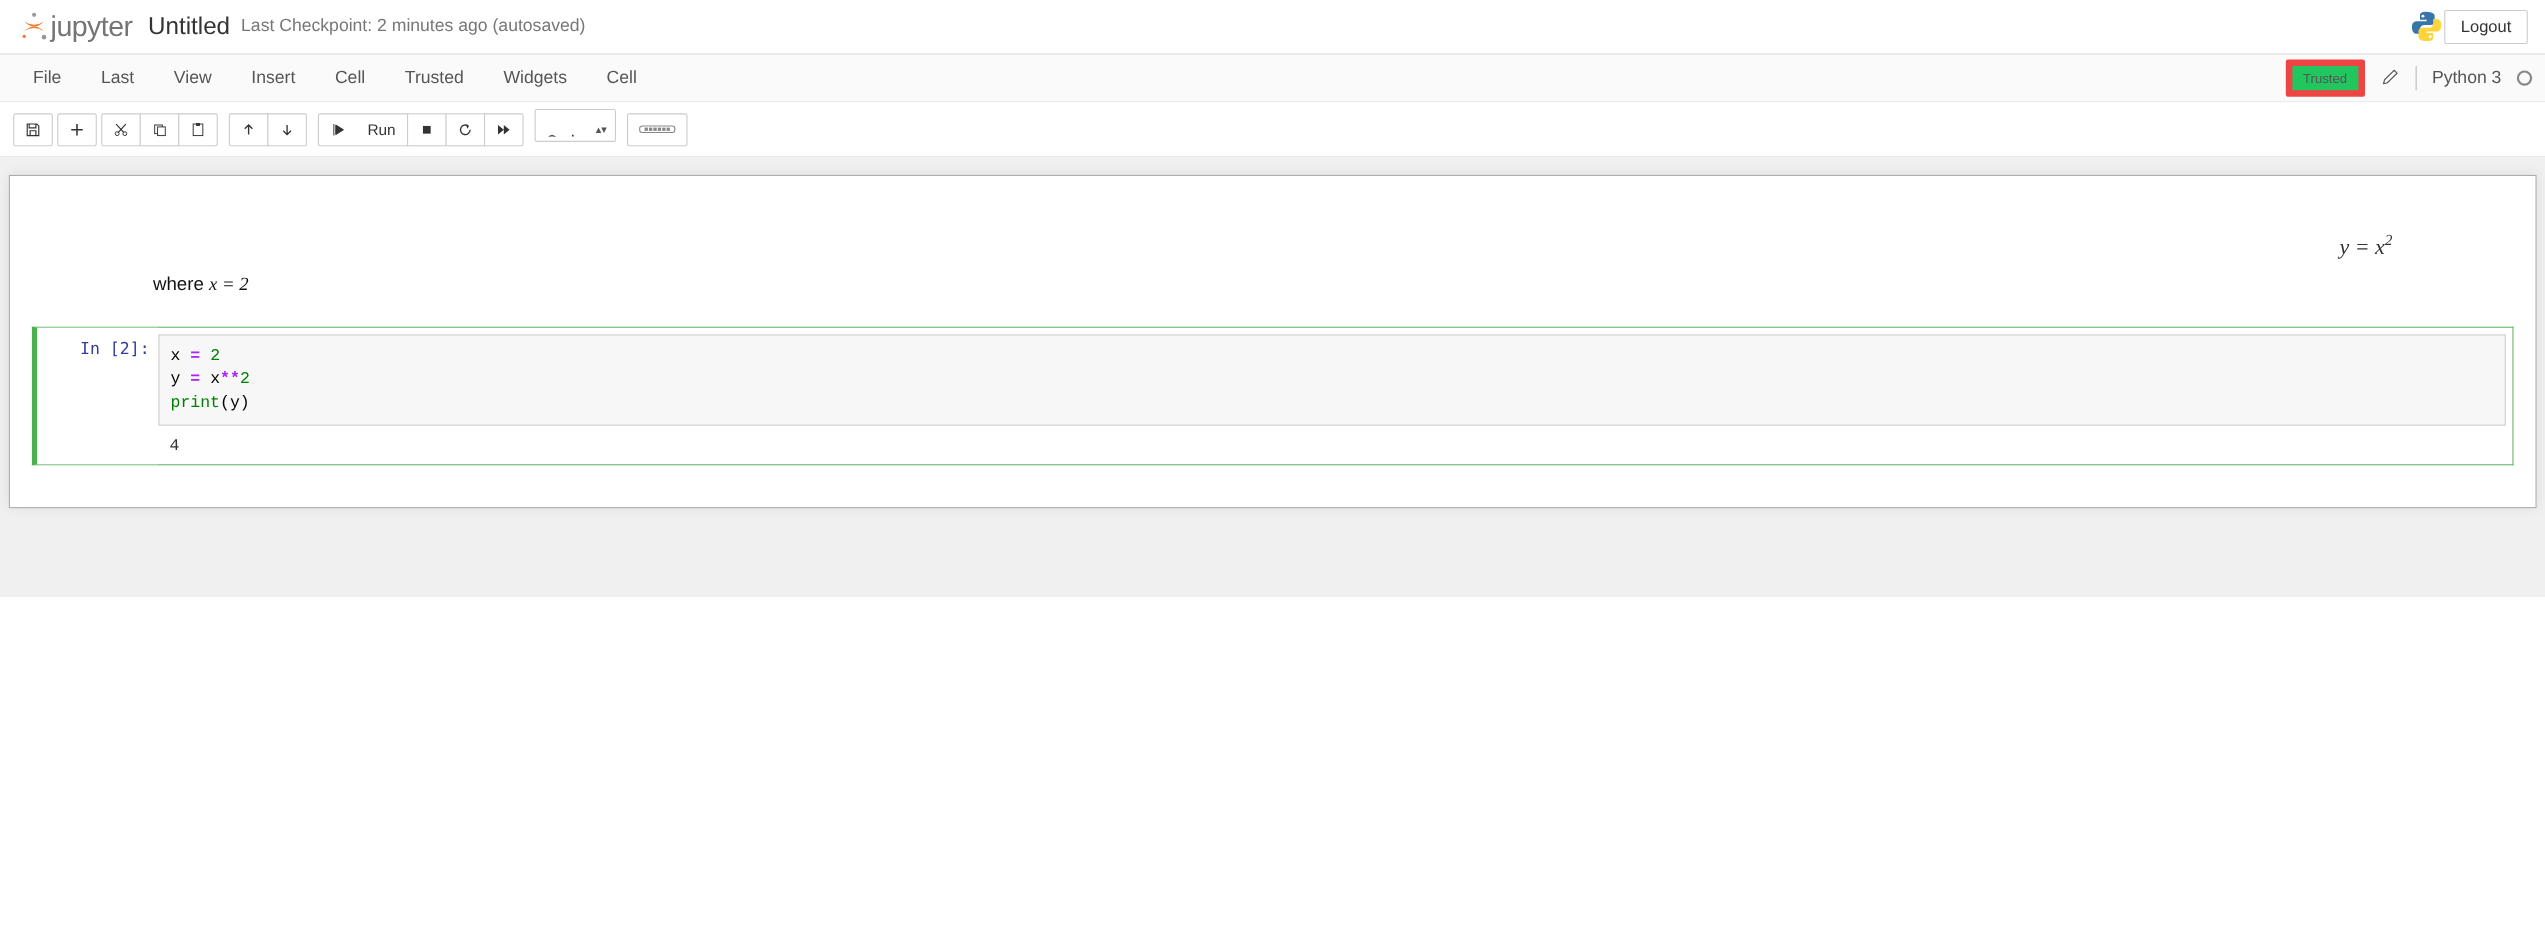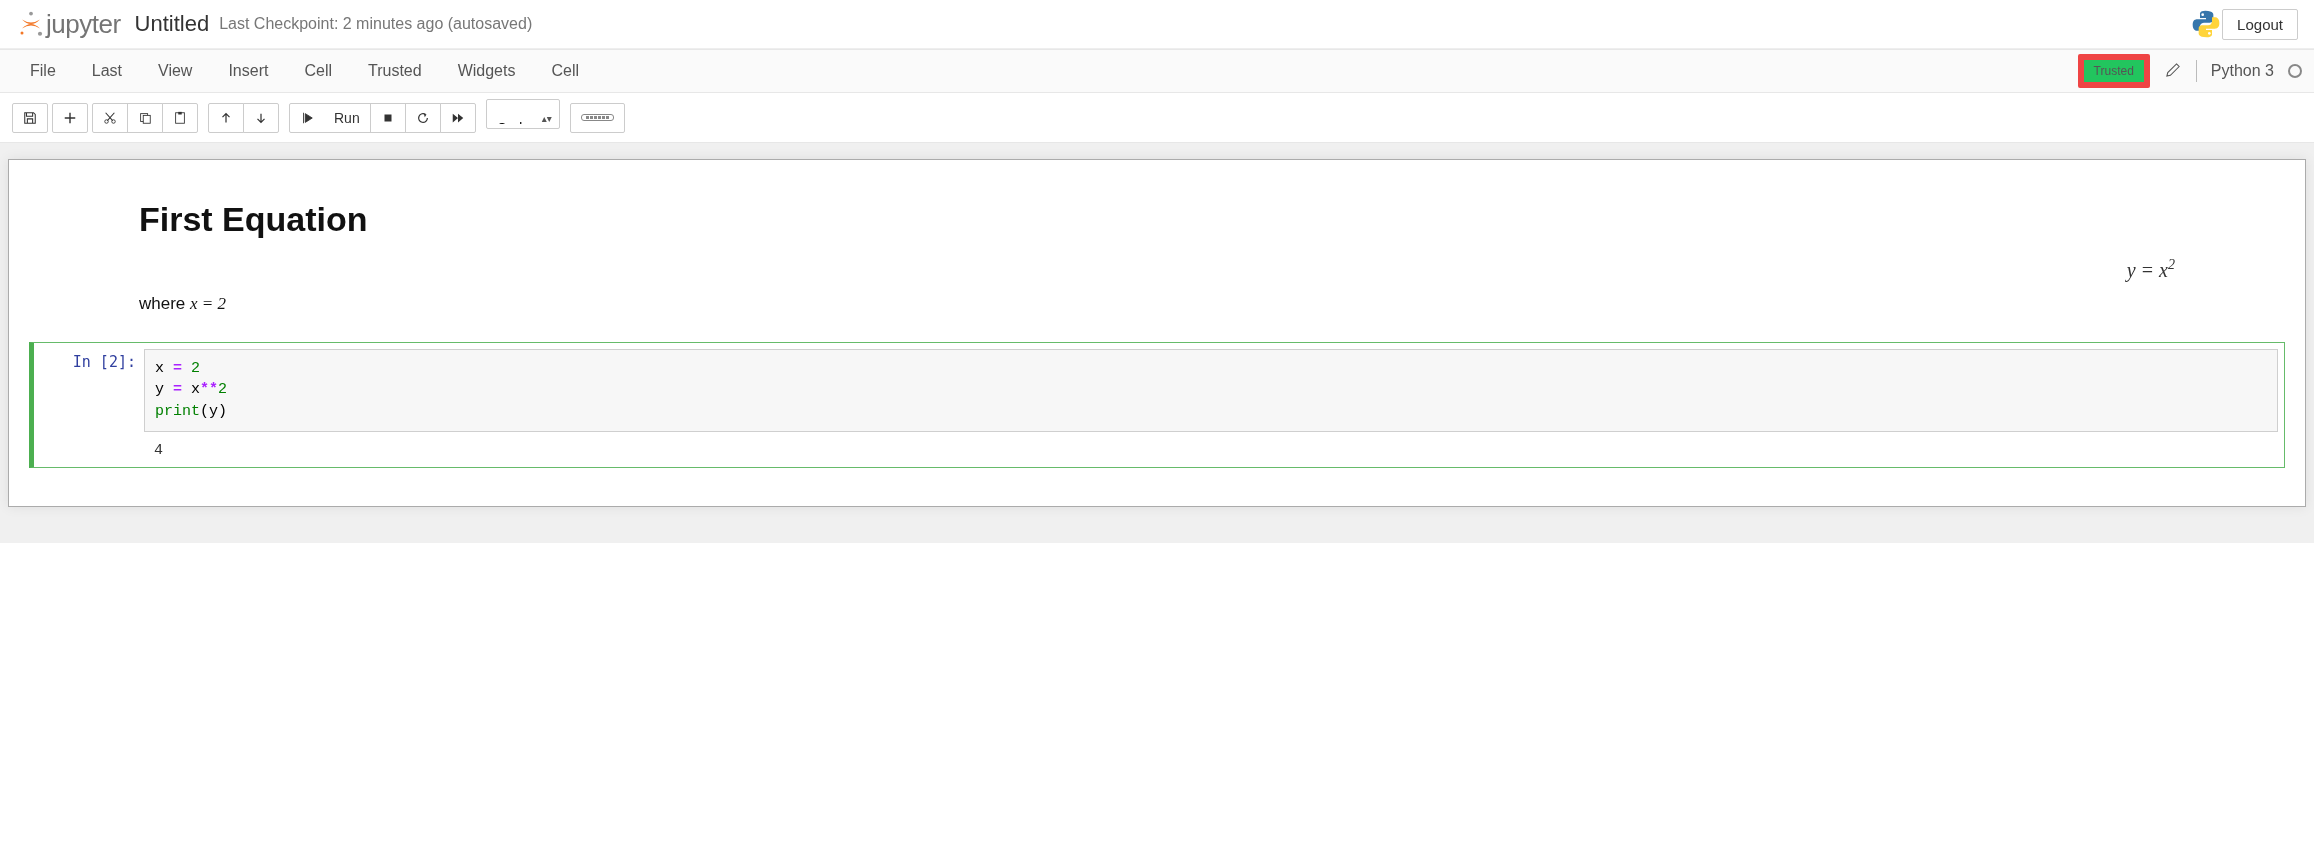--- a/index.html
+++ b/index.html
@@ -416,21 +416,20 @@
         <span></span>
         <span></span>
     </span>
   </button>
 </div>
 
 <div class="notebook-container">
   <div class="notebook">
 
     <div class="md-cell">
-      <h1>First Equation</h1>
       <div class="equation">
         <span>y</span><span> = </span><span>x</span><sup>2</sup>
       </div>
       <p>
         <span>where </span><span class="md-inline-math">x = 2</span>
       </p>
     </div>
 
     <div class="code-cell">
       <div class="prompt-col">In [2]:</div>

